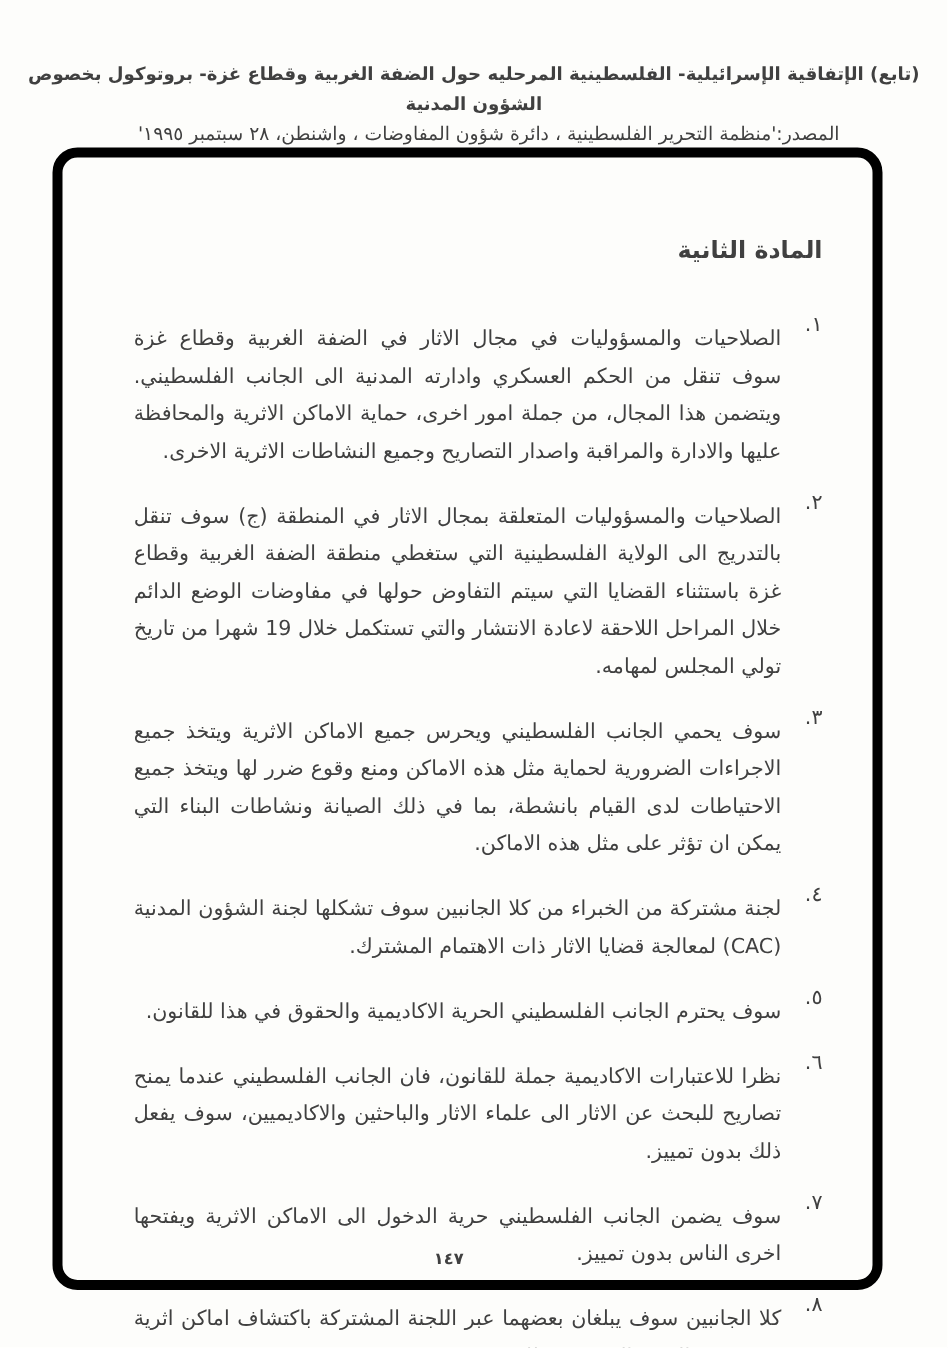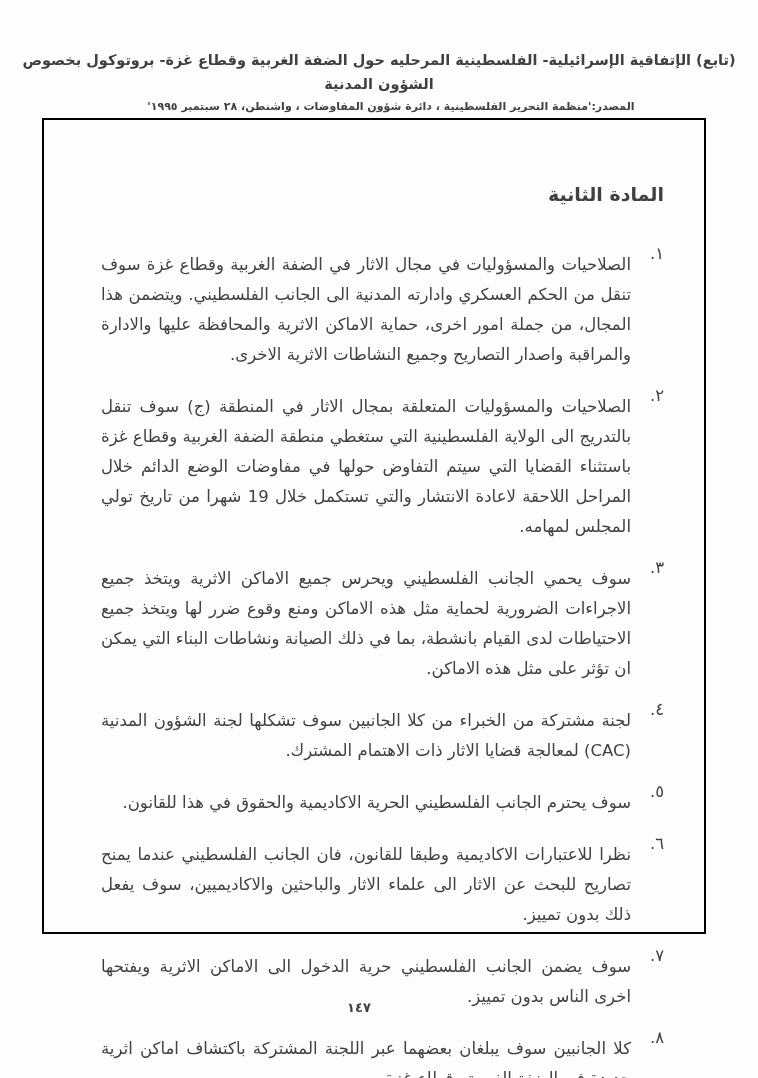--- a/index.html
+++ b/index.html
@@ -25,36 +25,36 @@
     text-align: center;
     direction: rtl;
   }
   .doc-header .h1 {
     font-size: 14.5px;
     font-weight: bold;
     line-height: 24px;
     letter-spacing: 0.2px;
   }
   .doc-header .h2 {
-    font-size: 11px;
-    font-weight: bold;
+    font-size: 15px;
+    font-weight: normal;
     line-height: 16px;
     margin-top: 3px;
     padding-left: 24px;
   }
   
   .green-box {
     position: absolute;
     left: 42px;
     top: 118px;
     width: 664px;
-    height: 816px;
+    height: 914px;
     box-sizing: border-box;
-    border: 2px solid #000000;
-    border-radius: 0;
+    border: 8px solid #000000;
+    border-radius: 20px;
     background: transparent;
   }
   .box-content {
     direction: rtl;
     padding: 59px 40px 0 46px;
   }
   .article-title {
     font-size: 19px;
     font-weight: bold;
     line-height: 30px;
@@ -138,21 +138,21 @@
           <p class="itext">لجنة مشتركة من الخبراء من كلا الجانبين سوف تشكلها لجنة الشؤون المدنية (CAC) لمعالجة قضايا الاثار ذات الاهتمام المشترك.</p>
         </div>
 
         <div class="item">
           <span class="num">٥.</span>
           <p class="itext">سوف يحترم الجانب الفلسطيني الحرية الاكاديمية والحقوق في هذا للقانون.</p>
         </div>
 
         <div class="item">
           <span class="num">٦.</span>
-          <p class="itext">نظرا للاعتبارات الاكاديمية وطبقا للقانون، فان الجانب الفلسطيني عندما يمنح تصاريح للبحث عن الاثار الى علماء الاثار والباحثين والاكاديميين، سوف يفعل ذلك بدون تمييز.</p>
+          <p class="itext">نظرا للاعتبارات الاكاديمية جملة للقانون، فان الجانب الفلسطيني عندما يمنح تصاريح للبحث عن الاثار الى علماء الاثار والباحثين والاكاديميين، سوف يفعل ذلك بدون تمييز.</p>
         </div>
 
         <div class="item">
           <span class="num">٧.</span>
           <p class="itext">سوف يضمن الجانب الفلسطيني حرية الدخول الى الاماكن الاثرية ويفتحها اخرى الناس بدون تمييز.</p>
         </div>
 
         <div class="item">
           <span class="num">٨.</span>
           <p class="itext">كلا الجانبين سوف يبلغان بعضهما عبر اللجنة المشتركة باكتشاف اماكن اثرية جديدة في الضفة الغربية وقطاع غزة.</p>

